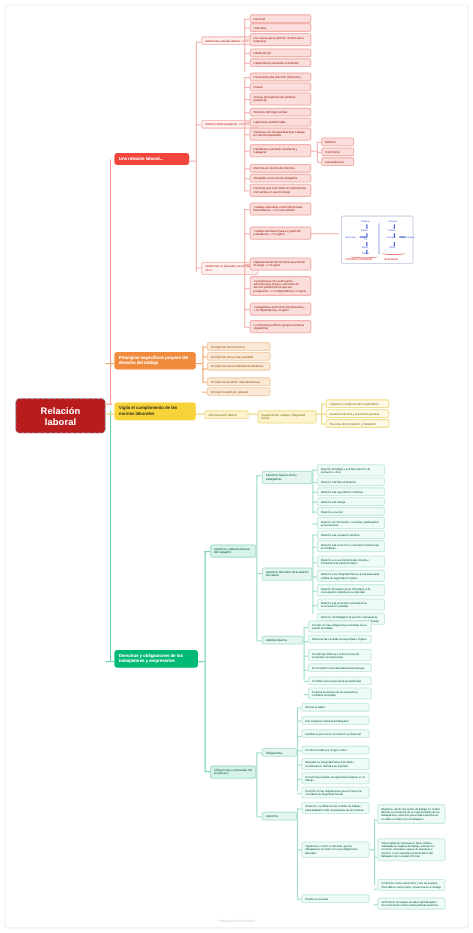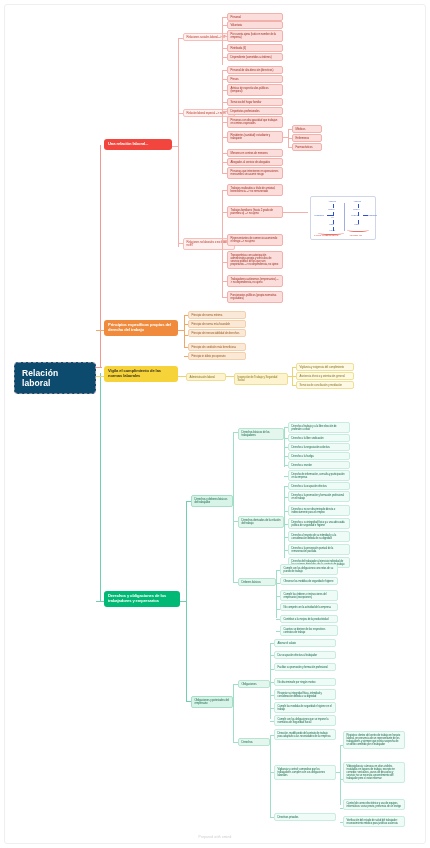--- a/index.html
+++ b/index.html
@@ -27,29 +27,29 @@
   .node {
     position: absolute;
     border-radius: 2px;
     padding: 1.5px 2.5px;
     line-height: 1.18;
     letter-spacing: -0.1px;
     overflow: hidden;
     word-break: break-word;
   }
   .root {
-    background: #0c4a6e;
+    background: #b91c1c;
     color: #ffffff;
     font-size: 8.5px;
     font-weight: 700;
     border-radius: 4px;
     padding: 5px 7px;
     border: 1px dashed #8c8ca0;
     letter-spacing: 0.1px;
-    text-align: left;
+    text-align: center;
   }
   
   .b1-main { background:#f2453d; color:#ffffff; font-size:4.1px; font-weight:700; padding:3px 4px; border-radius:3px;}
   .b1-l2 { background:#fdf0ef; color:#c0392b; font-size:2.8px; border:0.5px solid #f6bfba;}
   .b1-l3 { background:#fbdedb; color:#a33225; font-size:2.8px; border:0.5px solid #f2b2ab;}
   .b1-l4 { background:#fbdedb; color:#a33225; font-size:2.8px; border:0.5px solid #f2b2ab;}
 
   
   .b2-main { background:#f08a3c; color:#ffffff; font-size:4.1px; font-weight:700; padding:3px 4px; border-radius:3px;}
   .b2-l2 { background:#fbe9d8; color:#9a5a1d; font-size:2.8px; border:0.5px solid #f3cfab;}

